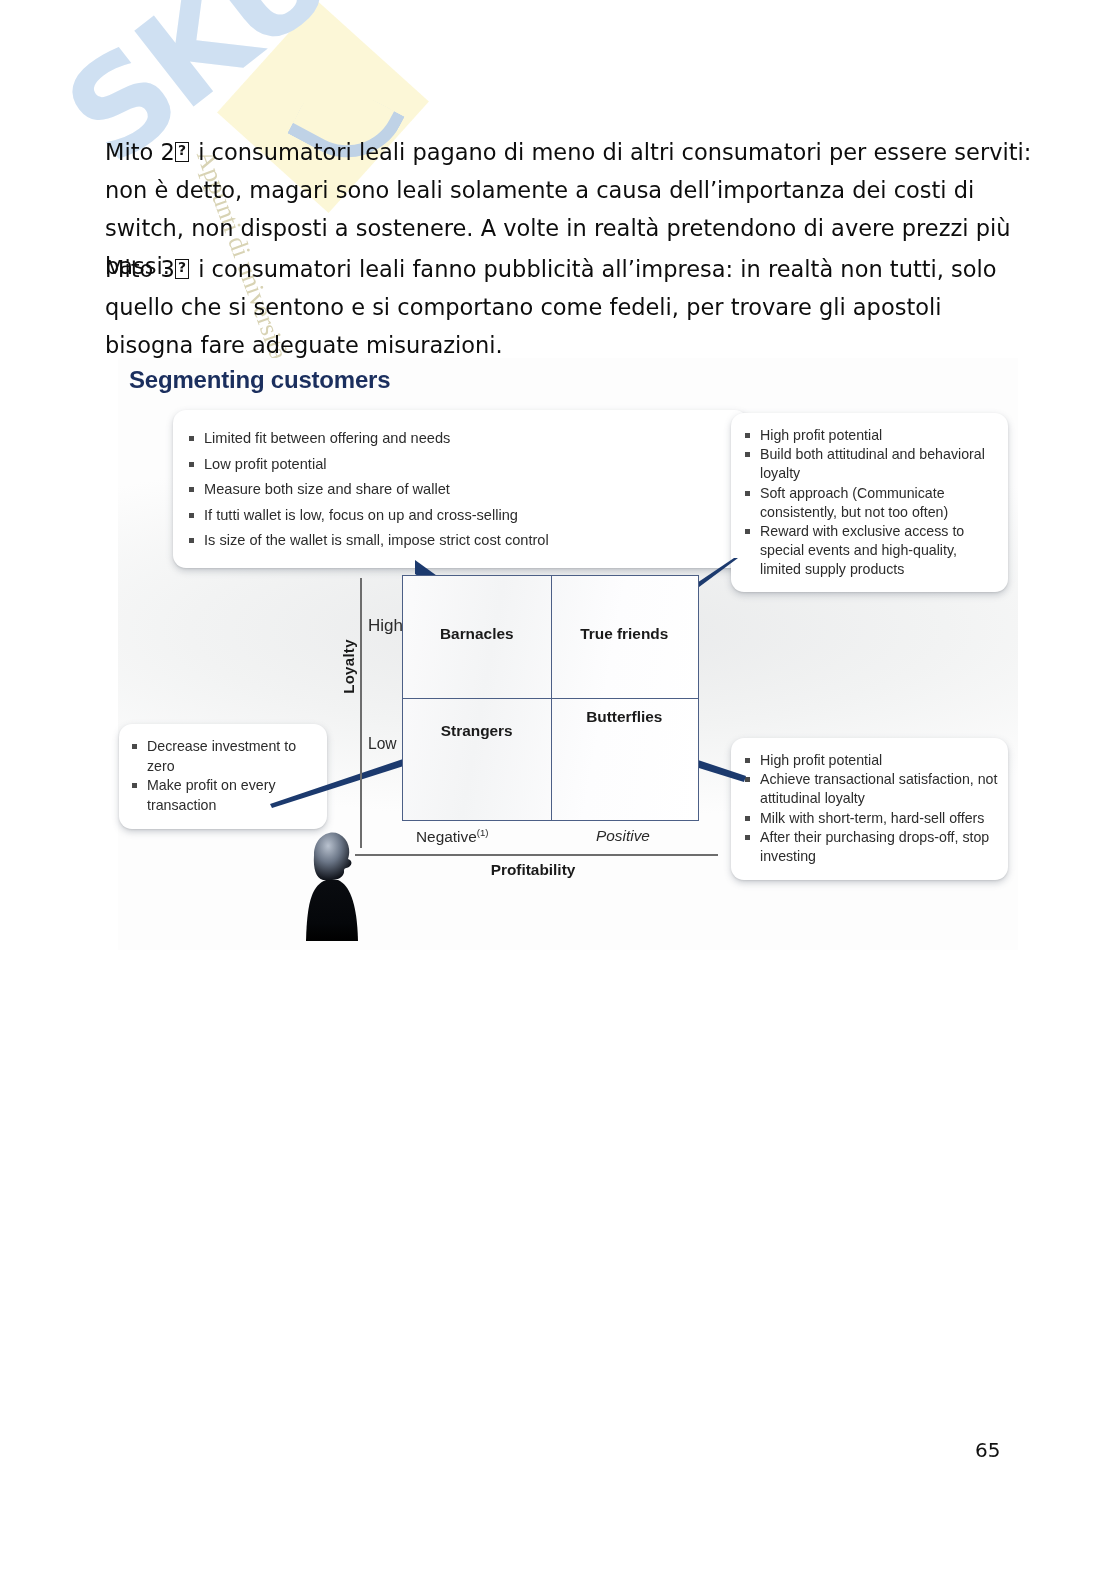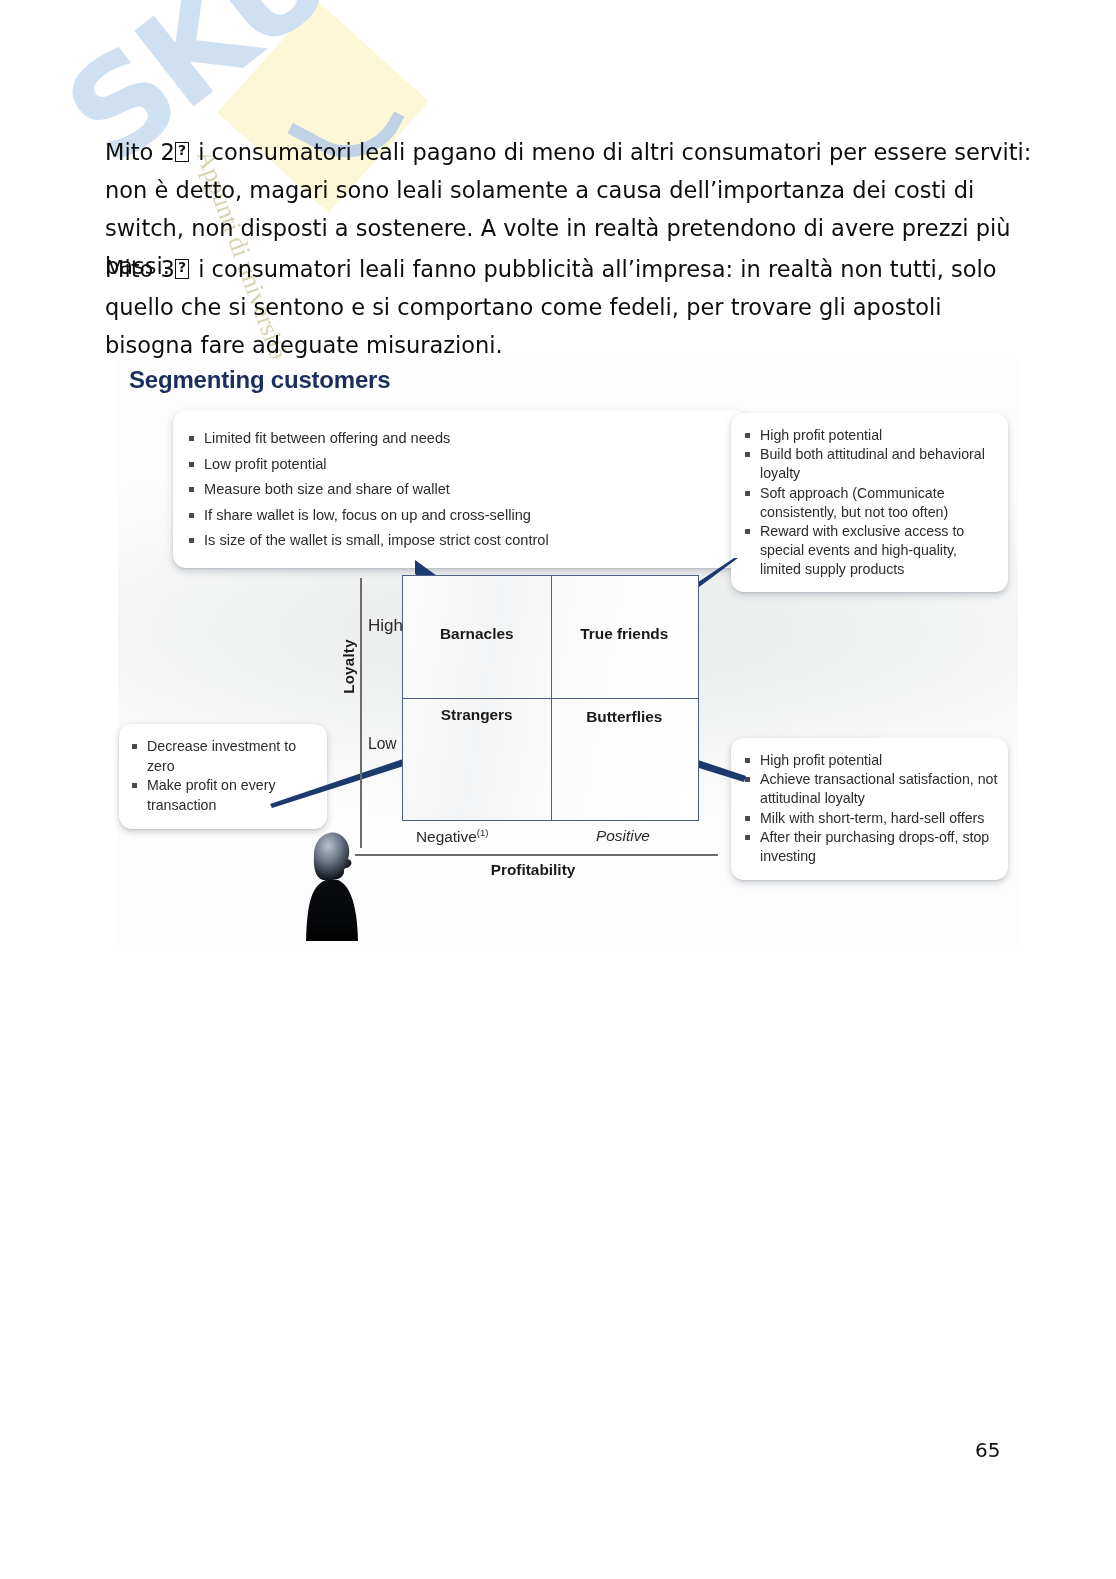--- a/index.html
+++ b/index.html
@@ -211,21 +211,21 @@
     justify-content: center;
     text-align: center;
     font-size: 15.4px;
     font-weight: bold;
     color: #1a1a1a;
     line-height: 18px;
     font-family: "Liberation Sans", sans-serif;
   }
   #quad-barnacles   { left: 0;   top: 0;   padding-bottom: 6px; }
   #quad-truefriends { left: 50%; top: 0;   padding-bottom: 6px; }
-  #quad-strangers   { left: 0;   top: 50%; align-items: flex-start; padding-top: 8px; }
+  #quad-strangers   { left: 0;   top: 50%; align-items: flex-start; padding-top: 24px; }
   #quad-butterflies { left: 50%; top: 50%; align-items: flex-start; padding-top: 10px; }
 
   
   #y-axis-line {
     position: absolute;
     left: 242px;
     top: 220px;
     width: 1.6px;
     height: 270px;
     background: #6d6d6d;
@@ -335,21 +335,21 @@
 
 <div id="slide">
 
   <div id="slide-title">Segmenting customers</div>
 
   <div class="callout" id="callout-tl">
     <ul>
       <li>Limited fit between offering and needs</li>
       <li>Low profit potential</li>
       <li>Measure both size and share of wallet</li>
-      <li>If share wallet is low, focus on up and cross-selling</li>
+      <li>If tutti wallet is low, focus on up and cross-selling</li>
       <li>Is size of the wallet is small, impose strict cost control</li>
     </ul>
   </div>
 
   <div class="callout" id="callout-tr">
     <ul>
       <li>High profit potential</li>
       <li>Build both attitudinal and behavioral loyalty</li>
       <li>Soft approach (Communicate consistently, but not too often)</li>
       <li>Reward with exclusive access to special events and high-quality, limited supply products</li>

